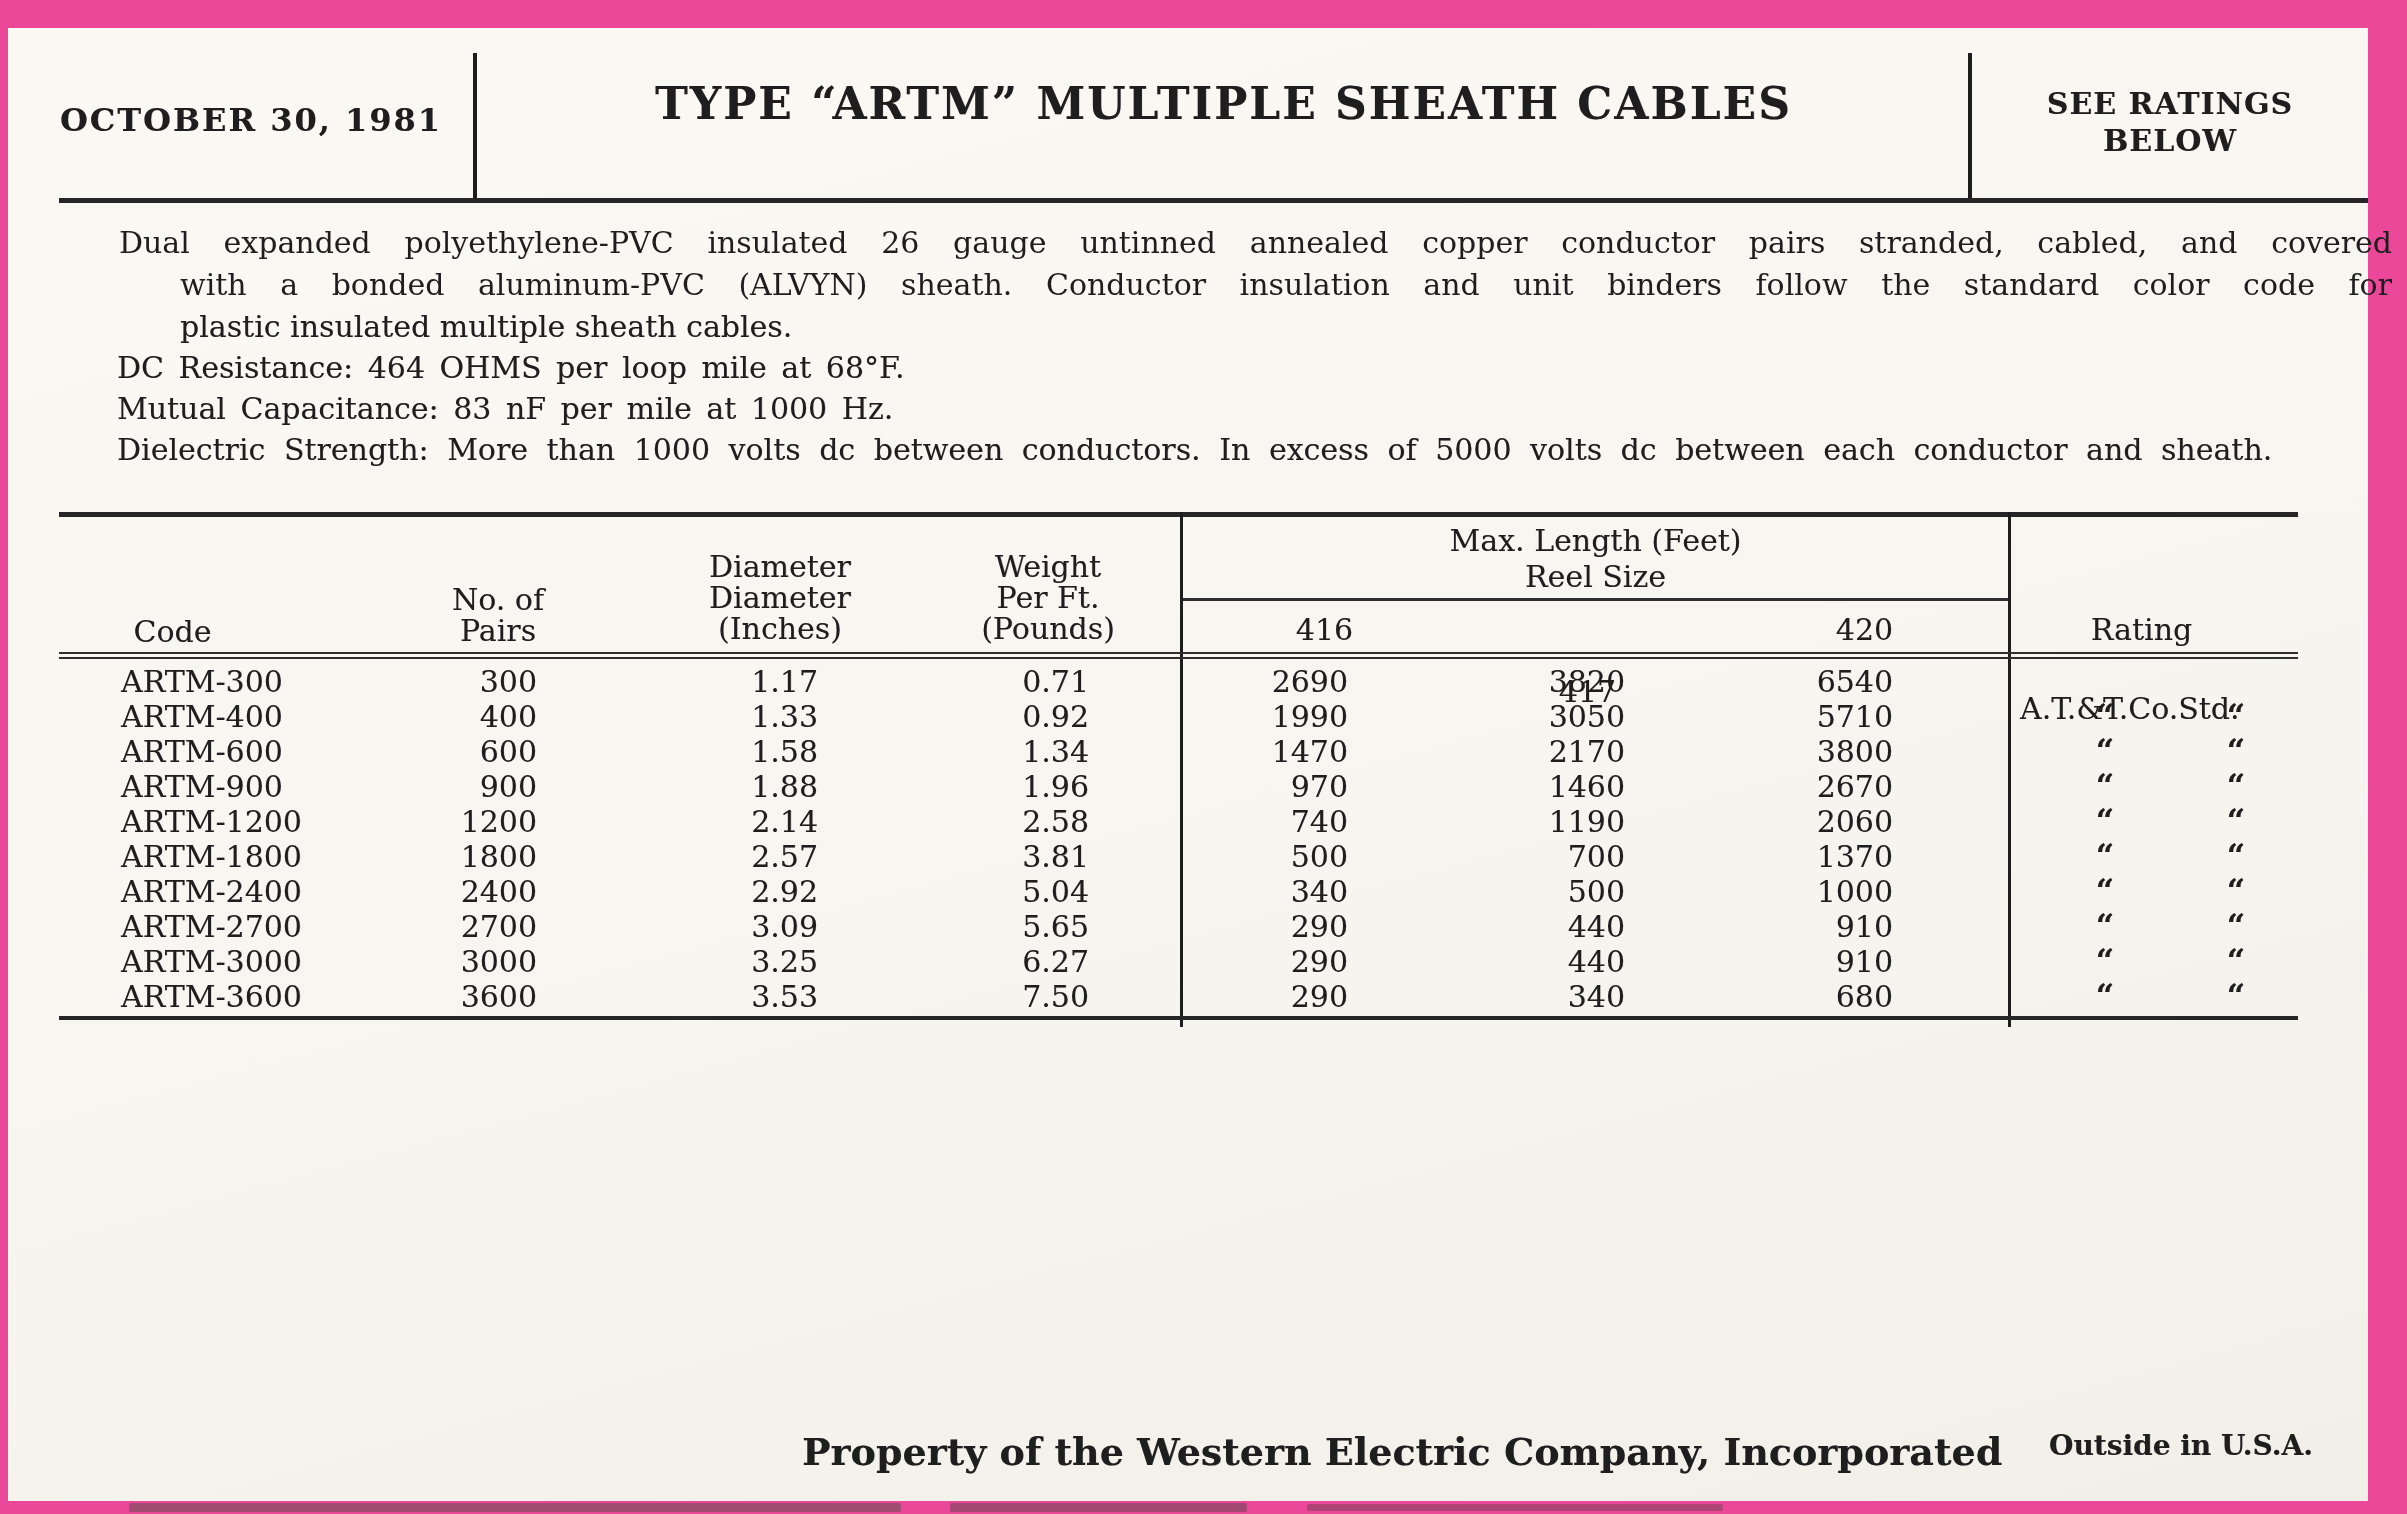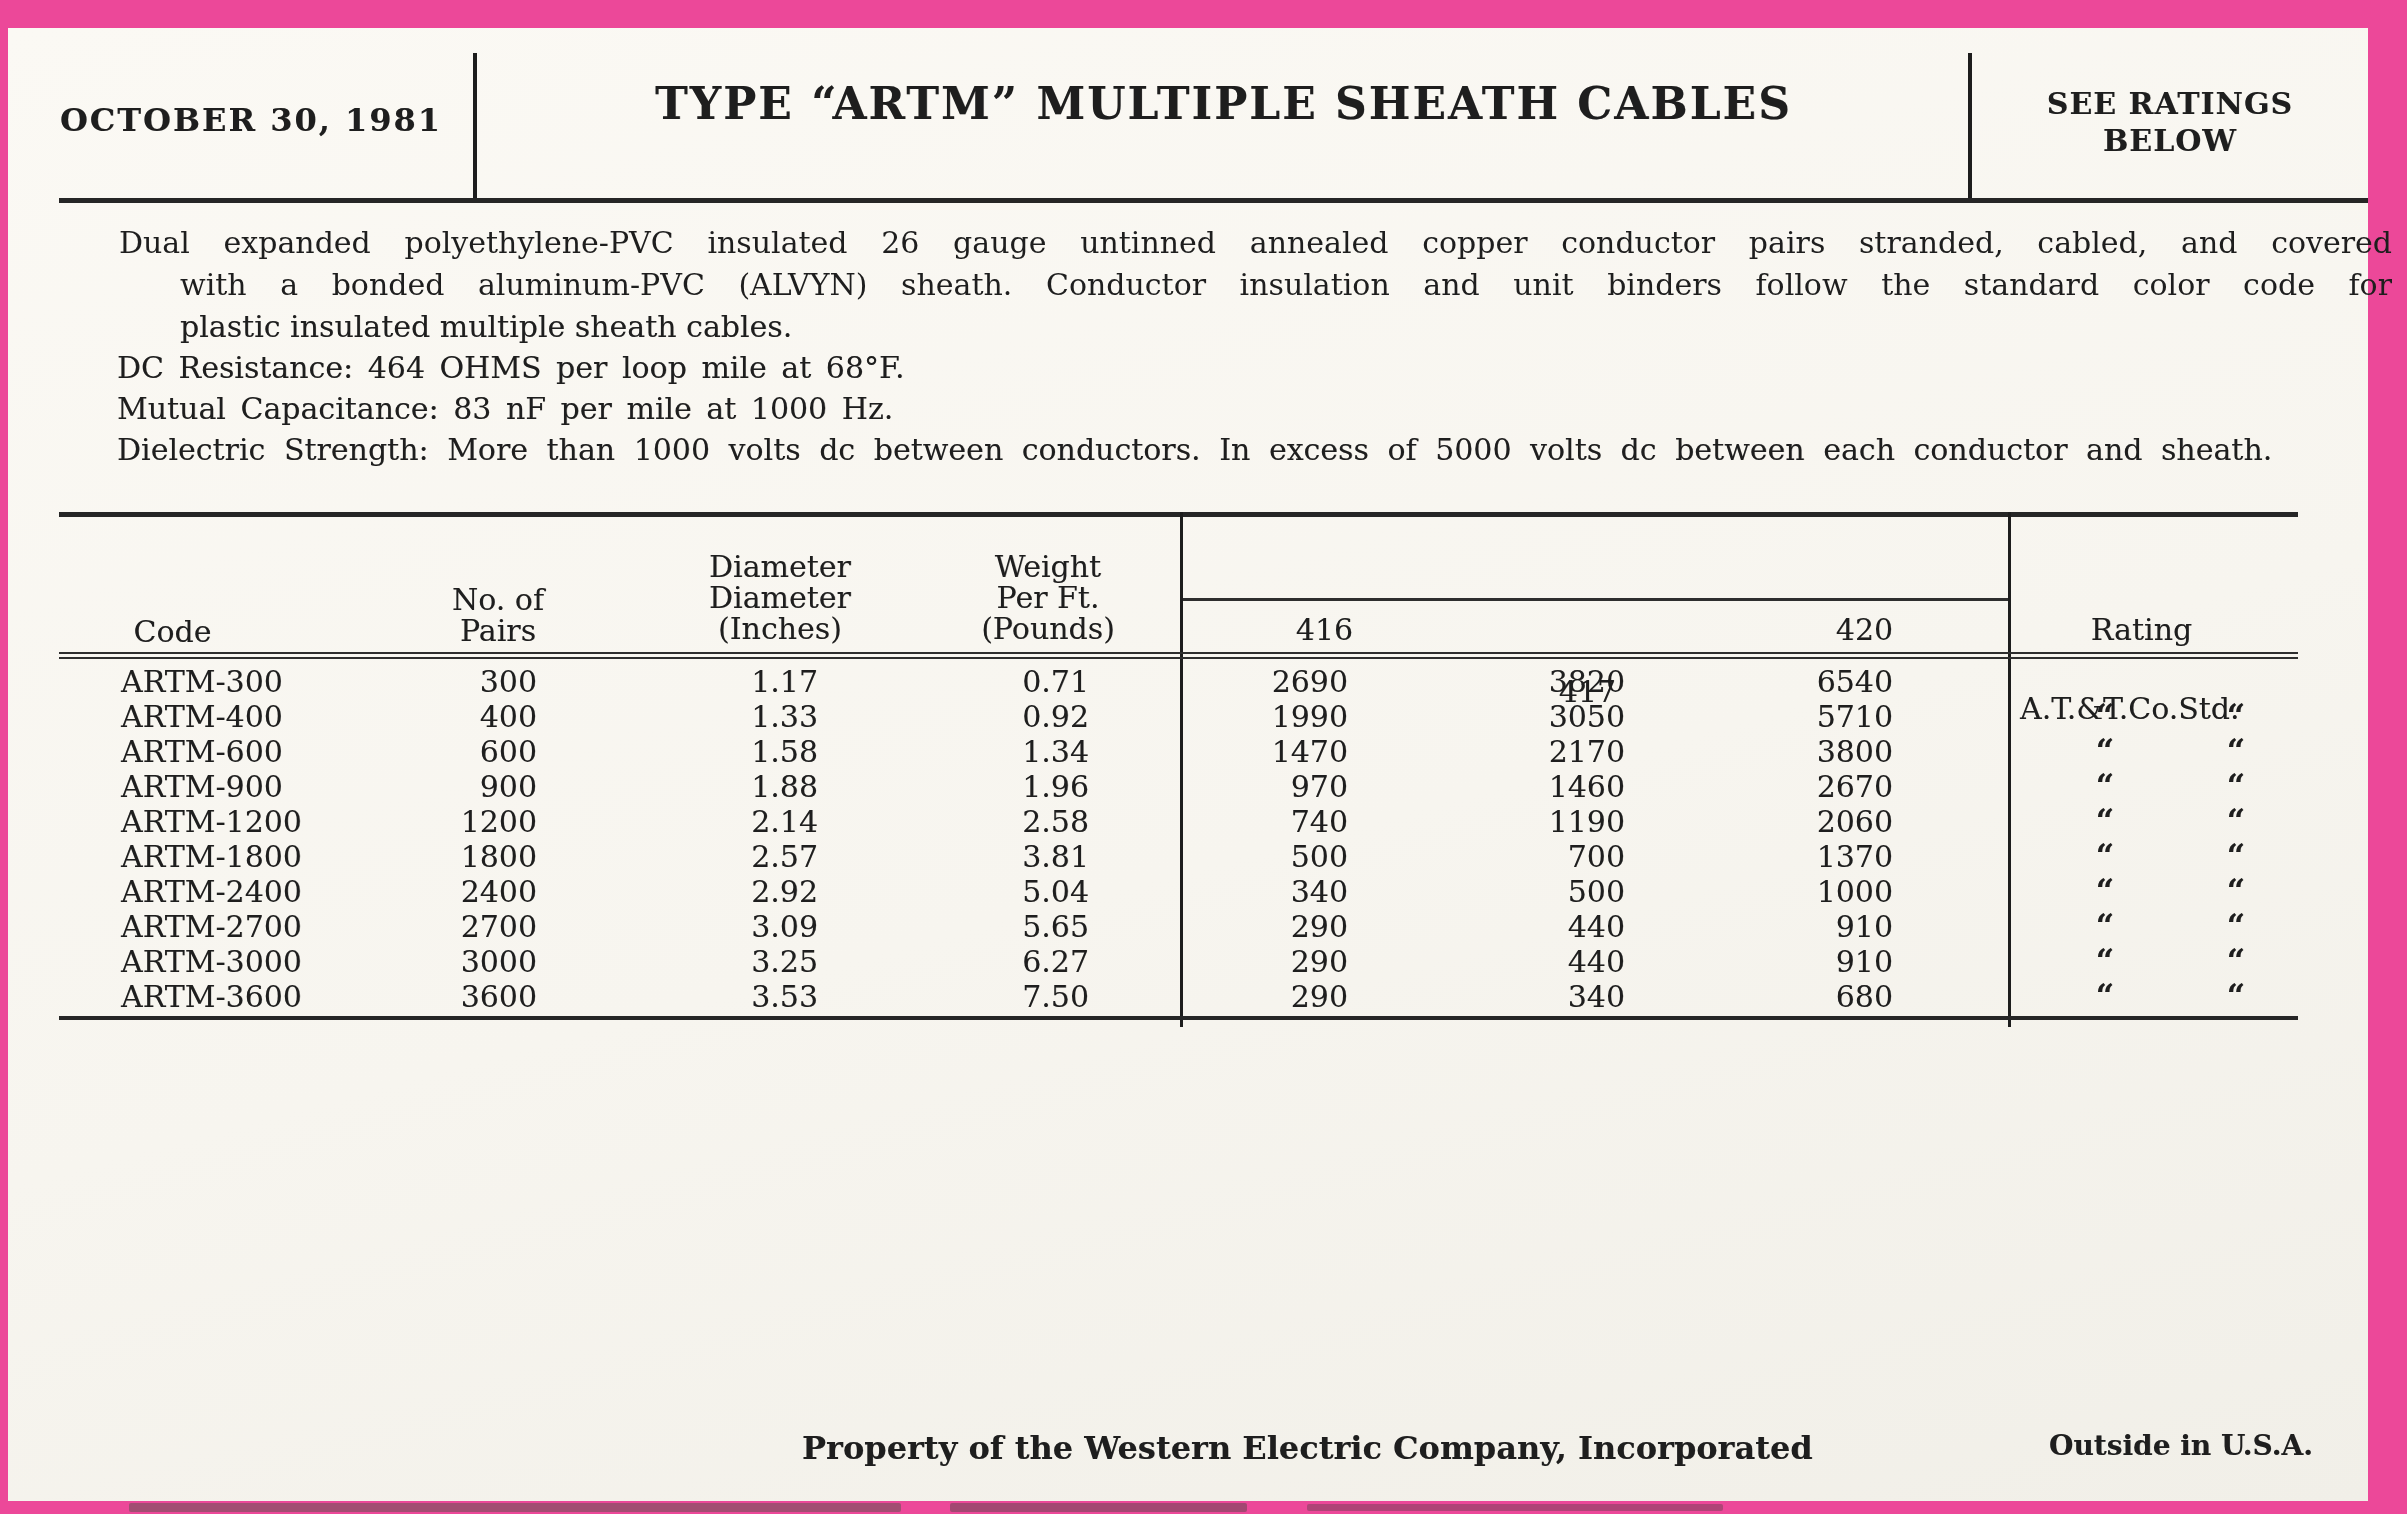--- a/index.html
+++ b/index.html
@@ -70,21 +70,21 @@
   .c-od     { left: 612px;  width: 198px; text-align: right; }
   .c-wt     { left: 883px;  width: 198px; text-align: right; }
   .c-r416   { left: 1142px; width: 198px; text-align: right; }
   .c-r417   { left: 1419px; width: 198px; text-align: right; }
   .c-r420   { left: 1687px; width: 198px; text-align: right; }
   .c-rating { left: 2012px; width: 342px; margin-top: 27px; }
   .c-ditto1 { left: 2077px; width: 40px; text-align: center; font-weight: bold; font-size: 32px; }
   .c-ditto2 { left: 2208px; width: 40px; text-align: center; font-weight: bold; font-size: 32px; }
 
   
-  .footer-property { left: 794px;  top: 1401px; font-size: 32px; font-weight: bold; }
+  .footer-property { left: 794px;  top: 1401px; font-size: 38px; font-weight: bold; }
   .footer-printed  { left: 2041px; top: 1401px; font-size: 28px; font-weight: bold; }
 
   
   .smudge1 { position: absolute; left: 129px; top: 1503px; width: 772px; height: 9px; background: #55524c; opacity: 0.5; border-radius: 2px; }
   .smudge2 { position: absolute; left: 950px; top: 1503px; width: 297px; height: 9px; background: #4a4843; opacity: 0.45; border-radius: 2px; }
   .smudge3 { position: absolute; left: 1307px; top: 1504px; width: 416px; height: 7px; background: #403e3a; opacity: 0.35; border-radius: 2px; }
 </style>
 </head>
 <body>
 
@@ -127,20 +127,24 @@
     </div>
     <div class="th th-od">
       <div class="txt">Diameter</div>
       <div class="txt">Diameter</div>
       <div class="txt">(Inches)</div>
     </div>
     <div class="th th-wt">
       <div class="txt">Weight</div>
       <div class="txt">Per Ft.</div>
       <div class="txt">(Pounds)</div>
+    </div>
+    <div class="th th-maxlen">
+      <div class="txt">Max. Length (Feet)</div>
+      <div class="txt">Reel Size</div>
     </div>
     <div class="th th-416 txt">416</div>
     <div class="th th-417 txt">417</div>
     <div class="th th-420 txt">420</div>
     <div class="th th-rating txt">Rating</div>
 
     <div class="tbody">
       <div class="row">
         <span class="c-code">ARTM-300</span>
         <span class="c-pairs">300</span>

